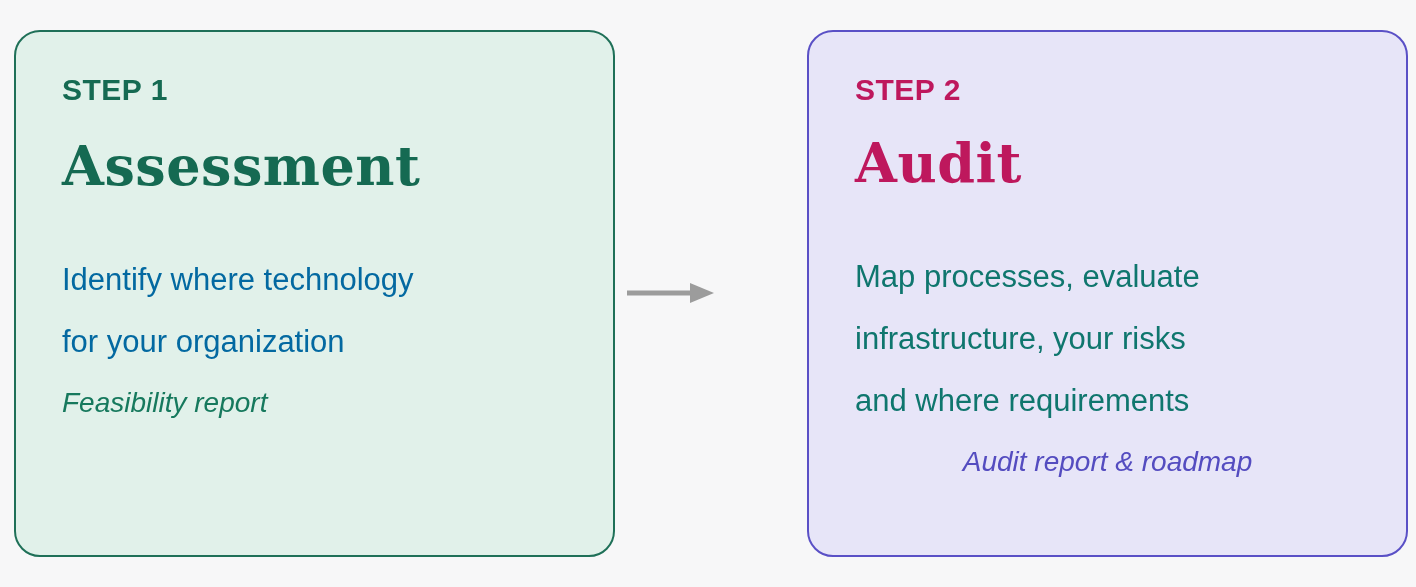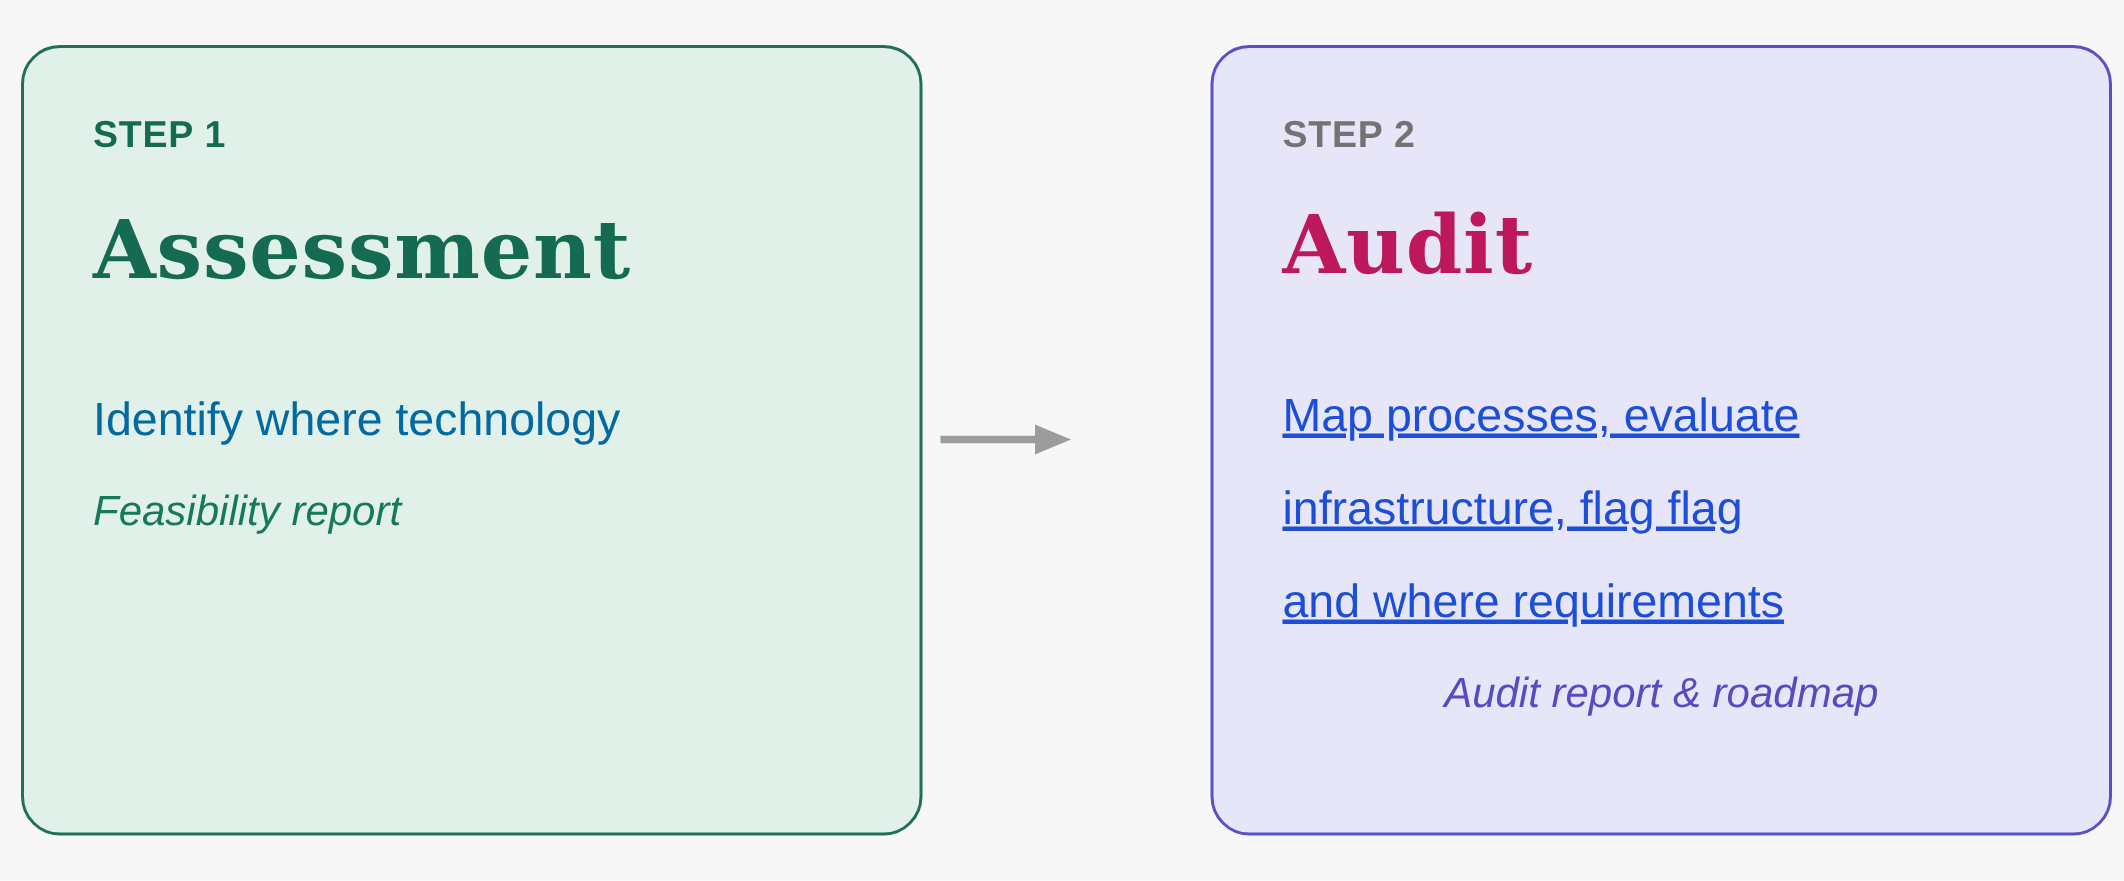--- a/index.html
+++ b/index.html
@@ -24,21 +24,21 @@
     height: 527px;
     border: 2px solid;
     border-radius: 26px;
     padding: 42px 46px 0 46px;
   }
 
   .step-card.pos-0 { left: 14px; }
   .step-card.pos-1 { left: 807px; }
 
   .step-label {
-    font-size: 25px;
+    font-size: 30px;
     font-weight: 700;
     letter-spacing: 0.5px;
     line-height: 32px;
   }
 
   .step-title {
     margin-top: 26px;
     font-family: "DejaVu Serif", "Liberation Serif", serif;
     font-size: 54px;
     font-weight: 700;
@@ -71,33 +71,34 @@
 </head>
 <body>
 
 <div class="canvas" style="background-color: rgb(247, 247, 248);">
 
   <section class="step-card pos-0" style="background-color: rgb(225, 241, 234); border-color: rgb(31, 112, 88);">
     <div class="step-label" style="color: rgb(21, 106, 82);">STEP 1</div>
     <h2 class="step-title" style="color: rgb(21, 106, 82); margin-top: 29px;">Assessment</h2>
     <div class="step-desc" style="color: #0369a1;">
       <div>Identify where technology</div>
+      <div>for your organization</div>
     </div>
     <div class="step-deliverable" style="color: rgb(22, 121, 93);">Feasibility report</div>
   </section>
 
   <svg class="flow-arrow" viewBox="0 0 88 24" xmlns="http://www.w3.org/2000/svg" style="color: rgb(156, 156, 156);">
     <line x1="1" y1="12" x2="64" y2="12" stroke="currentColor" stroke-width="5"></line>
     <polygon points="64,2 88,12 64,22" fill="currentColor"></polygon>
   </svg>
 
   <section class="step-card pos-1" style="background-color: rgb(231, 229, 248); border-color: rgb(90, 80, 198);">
-    <div class="step-label" style="color: #737373;">STEP 2</div>
+    <div class="step-label" style="color: #be185d;">STEP 2</div>
     <h2 class="step-title" style="color: #be185d;">Audit</h2>
-    <div class="step-desc" style="color: #1d4ed8; text-decoration: underline;">
+    <div class="step-desc" style="color: #0f766e;">
       <div>Map processes, evaluate</div>
-      <div>infrastructure, flag flag</div>
+      <div>infrastructure, your risks</div>
       <div>and where requirements</div>
     </div>
     <div class="step-deliverable" style="color: rgb(84, 76, 192); text-align: center;">Audit report &amp; roadmap</div>
   </section>
 
 </div>
 
 </body></html>

